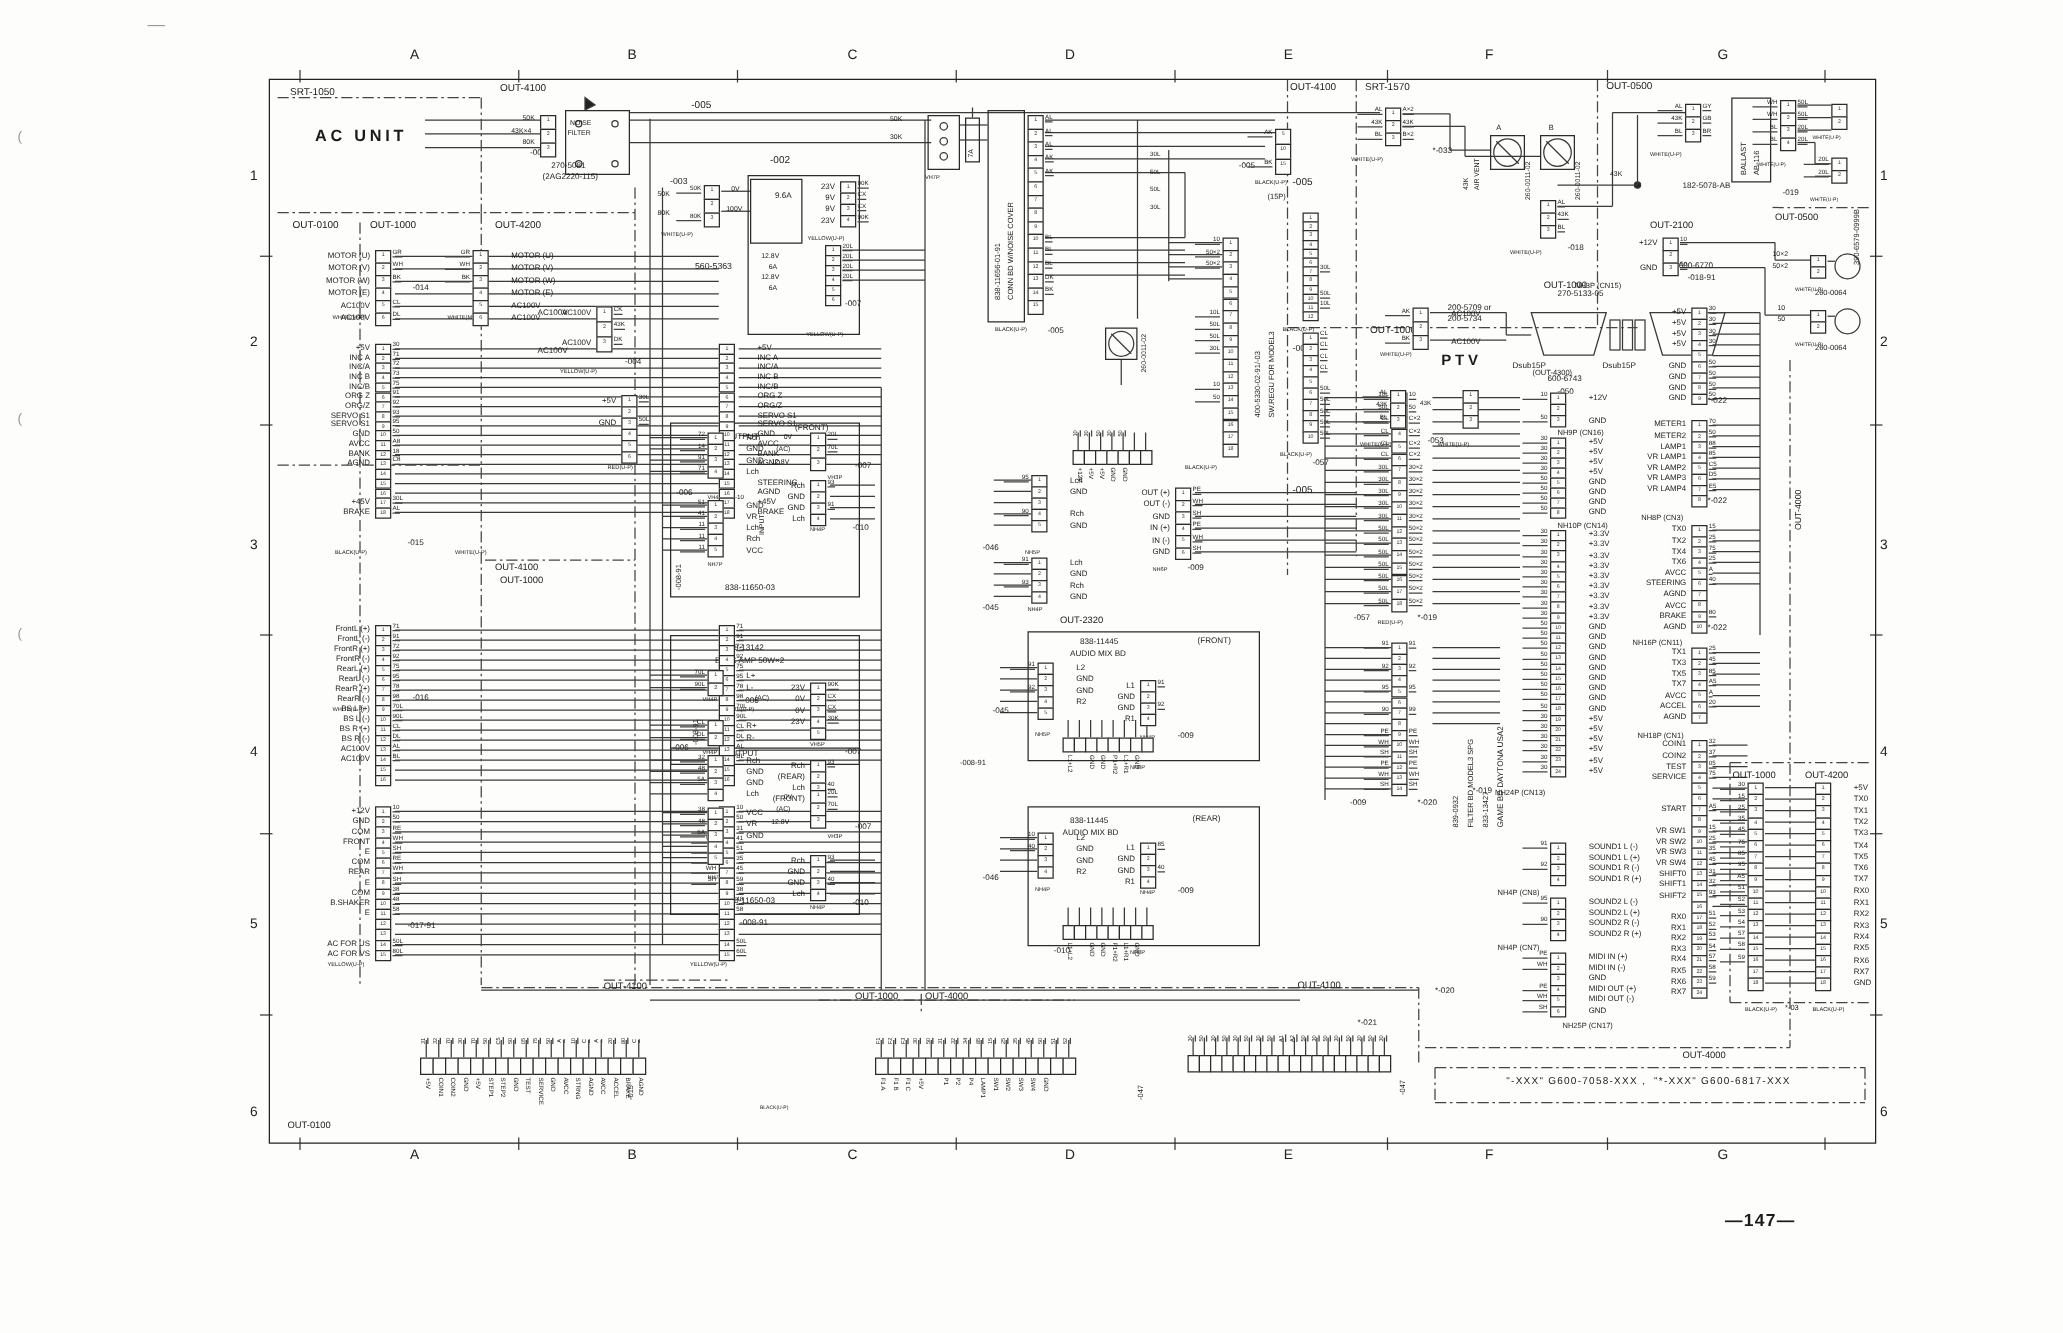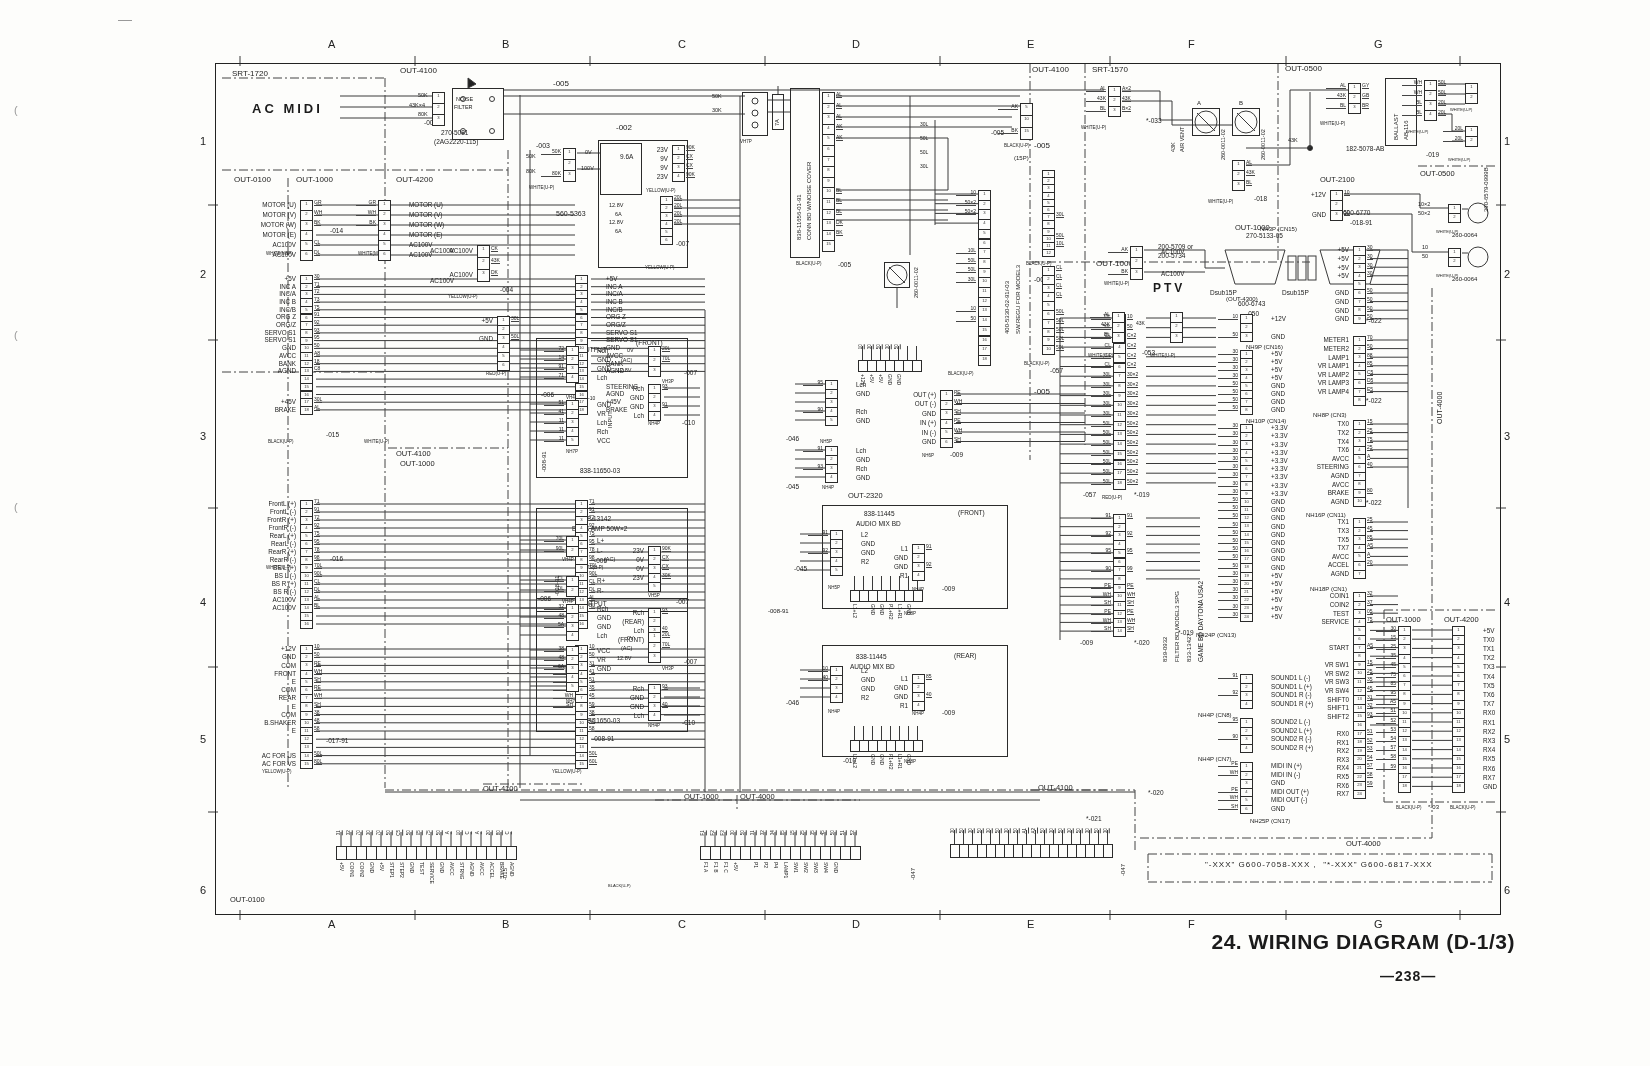--- a/index.html
+++ b/index.html
@@ -513,22 +513,21 @@
       <line x1="483" y1="784" x2="585" y2="784" class="dd"></line>
       <line x1="1148" y1="854" x2="1492" y2="854" class="dd"></line>
       <line x1="1148" y1="854" x2="1148" y2="882" class="dd"></line>
       <line x1="1148" y1="882" x2="1492" y2="882" class="dd"></line>
       <line x1="1492" y1="854" x2="1492" y2="882" class="dd"></line>
       <line x1="1384" y1="610" x2="1498" y2="610" class="dd"></line>
       <line x1="1384" y1="610" x2="1384" y2="802" class="dd"></line>
       <line x1="1384" y1="802" x2="1498" y2="802" class="dd"></line>
     </svg>
   <div id="frame" style="left: 215px; top: 63px; width: 1284px; height: 850px;"></div>
-  <div id="title">24.  WIRING DIAGRAM (D-1/3)</div>
-  <div id="pageno">—238—</div>
+  <div id="pageno">—147—</div>
   <div class="lbl" id="noteText" style="left:1205px;top:861px;font-size:8px;letter-spacing:1px;">"-XXX" G600-7058-XXX ,  "*-XXX" G600-6817-XXX</div>
 <div class="gridc" style="left: 328px; top: 38px;">A</div>
     <div class="gridc" style="left: 328px; top: 918px;">A</div>
     <div class="gridc" style="left: 502px; top: 38px;">B</div>
     <div class="gridc" style="left: 502px; top: 918px;">B</div>
     <div class="gridc" style="left: 678px; top: 38px;">C</div>
     <div class="gridc" style="left: 678px; top: 918px;">C</div>
     <div class="gridc" style="left: 852px; top: 38px;">D</div>
     <div class="gridc" style="left: 852px; top: 918px;">D</div>
     <div class="gridc" style="left: 1027px; top: 38px;">E</div>
@@ -546,22 +545,22 @@
     <div class="gridc" style="left: 200px; top: 596px;">4</div>
     <div class="gridc" style="left: 1504px; top: 596px;">4</div>
     <div class="gridc" style="left: 200px; top: 733px;">5</div>
     <div class="gridc" style="left: 1504px; top: 733px;">5</div>
     <div class="gridc" style="left: 200px; top: 884px;">6</div>
     <div class="gridc" style="left: 1504px; top: 884px;">6</div>
     <div class="lbl" style="left: 118px; top: 12px; font-size: 14px; color: rgb(153, 153, 153);">—</div>
     <div class="lbl" style="left: 14px; top: 105px; font-size: 11px; color: rgb(153, 153, 153);">(</div>
     <div class="lbl" style="left: 14px; top: 330px; font-size: 11px; color: rgb(153, 153, 153);">(</div>
     <div class="lbl" style="left: 14px; top: 502px; font-size: 11px; color: rgb(153, 153, 153);">(</div>
-    <div class="lbl" style="left: 232px; top: 70px; font-size: 8px;">SRT-1720</div>
-    <div class="lbl" style="left: 252px; top: 102px; font-size: 13px; letter-spacing: 3px; font-weight: bold;">AC MIDI</div>
+    <div class="lbl" style="left: 232px; top: 70px; font-size: 8px;">SRT-1050</div>
+    <div class="lbl" style="left: 252px; top: 102px; font-size: 13px; letter-spacing: 3px; font-weight: bold;">AC UNIT</div>
     <div class="lbl" style="left: 400px; top: 67px; font-size: 8px;">OUT-4100</div>
     <div class="lbl" style="left: 553px; top: 80px; font-size: 8px;">-005</div>
     <div class="lbl" style="left: 456px; top: 97px; font-size: 5.5px;">NOISE</div>
     <div class="lbl" style="left: 454px; top: 105px; font-size: 5.5px;">FILTER</div>
     <div class="lbl" style="left: 441px; top: 130px; font-size: 6.5px;">270-5081</div>
     <div class="lbl" style="left: 434px; top: 139px; font-size: 6.5px;">(2AG2220-115)</div>
     <div class="lbl" style="left: 424px; top: 120px; font-size: 6.5px;">-001</div>
     <div class="lbl" style="left: 418px; top: 93px; font-size: 5.5px;">50K</div>
     <div class="lbl" style="left: 409px; top: 103px; font-size: 5.5px;">43K×4</div>
     <div class="lbl" style="left: 418px; top: 112px; font-size: 5.5px;">80K</div>

